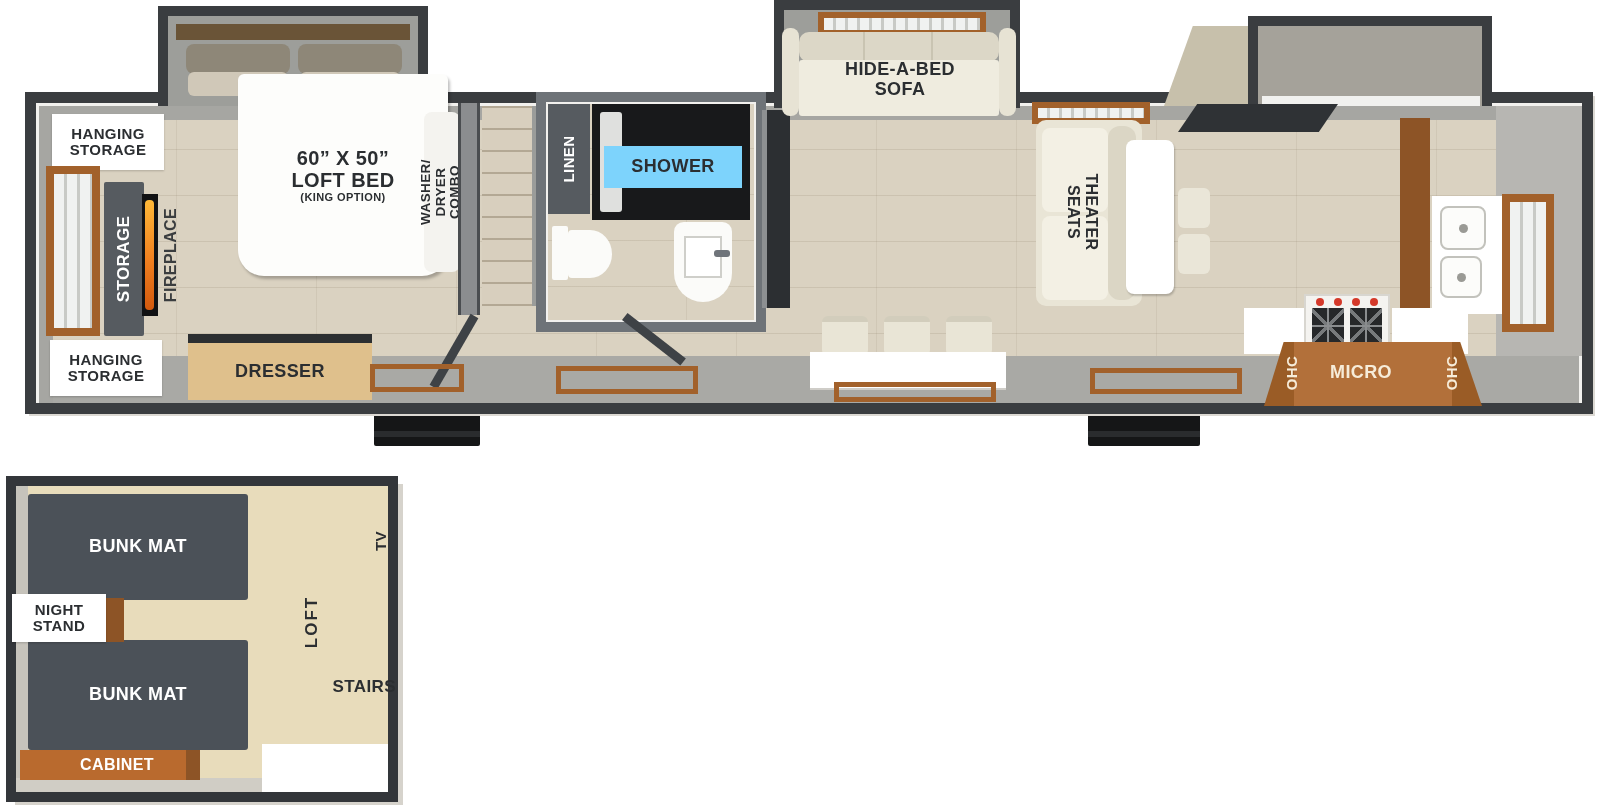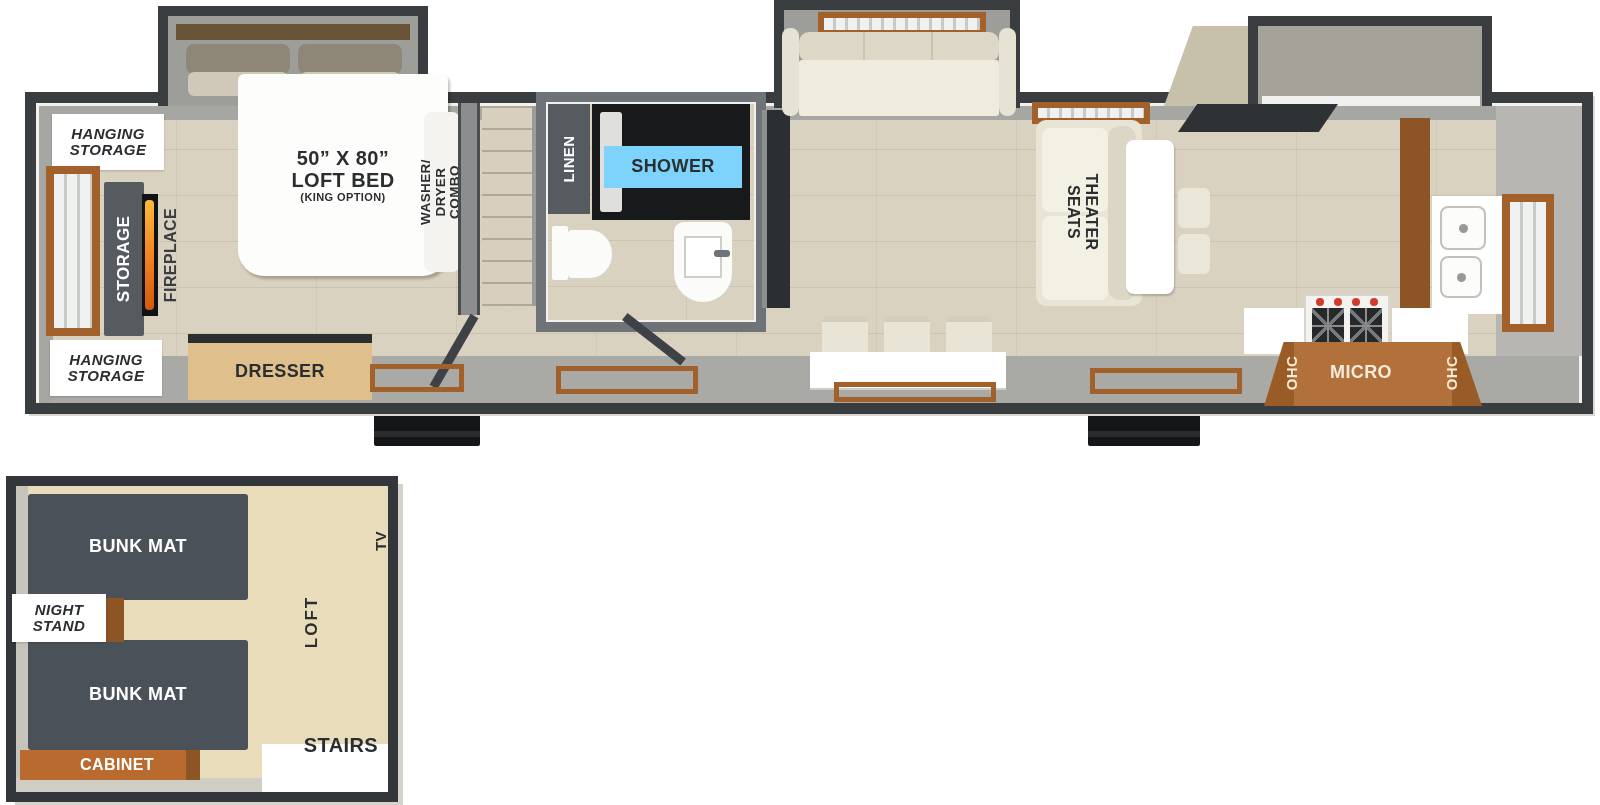--- a/index.html
+++ b/index.html
@@ -9,21 +9,21 @@
        font-weight:bold;color:#2b2e31;line-height:1.1;letter-spacing:.4px;white-space:nowrap;}
   .w{color:#fff;}
   .cream{color:#f6ecd9;}
   .rotccw{transform:rotate(-90deg);}
   .rotcw{transform:rotate(90deg);}
   .wood{background-color:#dad2c1;
         background-image:repeating-linear-gradient(180deg,rgba(120,105,80,.15) 0 1px,transparent 1px 46px),
                          repeating-linear-gradient(90deg,rgba(120,105,80,.10) 0 1px,transparent 1px 140px);}
   .slide{border:10px solid #3a3d40;border-bottom:none;background:#9d9e9a;}
   .mat{border:5px solid #a2612b;}
-  .whitebox{background:#fff;box-shadow:0 1px 2px rgba(0,0,0,.2);font-style:italic;}
+  .whitebox{background:#fff;box-shadow:0 1px 2px rgba(0,0,0,.2);}
   .window{border:6px solid #a2612b;background-color:#f0f2f1;
           background-image:repeating-linear-gradient(90deg,transparent 0 9px,#c8cac6 9px 12px);}
   .windowV{border:8px solid #a2612b;background-color:#f0f2f1;
           background-image:repeating-linear-gradient(90deg,transparent 0 10px,#c8cac6 10px 13px);}
   .step{background:linear-gradient(180deg,#151617 0 55%,#2a2c2e 55% 74%,#151617 74%);border-radius:2px;}
   .grate{background:#26282a;
          background-image:linear-gradient(#8a8d8f 0 0),linear-gradient(#8a8d8f 0 0),
                           linear-gradient(45deg,transparent 46%,#777a7c 46% 54%,transparent 54%),
                           linear-gradient(-45deg,transparent 46%,#777a7c 46% 54%,transparent 54%);
          background-size:2px 100%,100% 2px,100% 100%,100% 100%;
@@ -73,21 +73,21 @@
   <div class="abs lbl rotccw" style="left:101px;top:240px;width:140px;height:30px;font-size:16px;color:#3a3d3f;">
     <span>FIREPLACE</span>
   </div>
 
   <div class="abs lbl whitebox" style="left:50px;top:340px;width:112px;height:56px;font-size:15px;">
     <span>HANGING</span>
     <span>STORAGE</span>
   </div>
 
   <div class="abs lbl" style="left:238px;top:74px;width:210px;height:202px;background:#fdfdfb;border-radius:6px 6px 26px 26px;box-shadow:2px 3px 3px rgba(0,0,0,.25);font-size:20px;">
-    <span>50” X 80”</span>
+    <span>60” X 50”</span>
     <span>LOFT BED</span>
     <span style="font-size:11px;">(KING OPTION)</span>
   </div>
 
   <div class="abs" style="left:424px;top:112px;width:36px;height:160px;background:#f4f3ef;border-radius:8px;"></div>
   <div class="abs lbl rotccw" style="left:381px;top:162px;width:120px;height:60px;font-size:13.5px;">
     <span>WASHER/</span>
     <span>DRYER</span>
     <span>COMBO</span>
   </div>
@@ -121,20 +121,24 @@
   <div class="abs" style="left:622px;top:320px;width:9px;height:74px;background:#3e4246;transform:rotate(-52deg);transform-origin:top left;"></div>
   <div class="abs mat" style="left:556px;top:366px;width:142px;height:28px;"></div>
 
   <div class="abs" style="left:762px;top:110px;width:28px;height:198px;background:#2c2f32;border-left:5px solid #8d9092;"></div>
 
   <div class="abs window" style="left:818px;top:12px;width:168px;height:24px;"></div>
   <div class="abs" style="left:782px;top:28px;width:17px;height:88px;background:#e7e3d4;border-radius:8px;"></div>
   <div class="abs" style="left:999px;top:28px;width:17px;height:88px;background:#e7e3d4;border-radius:8px;"></div>
   <div class="abs" style="left:799px;top:32px;width:200px;height:30px;border-radius:10px;background:linear-gradient(90deg,#dcd7c7 0 32%,#c9c4b2 32% 33%,#dcd7c7 33% 66%,#c9c4b2 66% 67%,#dcd7c7 67%);"></div>
   <div class="abs" style="left:799px;top:60px;width:200px;height:56px;background:#efecdf;border-radius:3px;"></div>
+  <div class="abs lbl" style="left:812px;top:52px;width:176px;height:56px;font-size:18px;">
+    <span>HIDE-A-BED</span>
+    <span>SOFA</span>
+  </div>
 
   <div class="abs window" style="left:1032px;top:102px;width:118px;height:22px;"></div>
   <div class="abs" style="left:1036px;top:120px;width:106px;height:186px;background:#e9e5d6;border-radius:10px;"></div>
   <div class="abs" style="left:1108px;top:126px;width:28px;height:174px;background:#dbd6c5;border-radius:12px;"></div>
   <div class="abs" style="left:1042px;top:128px;width:66px;height:84px;background:#f3f0e4;border-radius:8px;"></div>
   <div class="abs" style="left:1042px;top:216px;width:66px;height:84px;background:#f3f0e4;border-radius:8px;"></div>
   <div class="abs lbl rotcw" style="left:1007px;top:190px;width:150px;height:44px;font-size:16px;">
     <span>THEATER</span>
     <span>SEATS</span>
   </div>
@@ -200,21 +204,21 @@
   </div>
   <div class="abs" style="left:106px;top:598px;width:18px;height:44px;background:#8d5426;"></div>
   <div class="abs lbl whitebox" style="left:12px;top:594px;width:94px;height:48px;font-size:15px;">
     <span>NIGHT</span>
     <span>STAND</span>
   </div>
   <div class="abs lbl w" style="left:20px;top:750px;width:180px;height:30px;background:#b96a2e;border-right:14px solid #8d5426;font-size:16px;padding-left:28px;">
     <span>CABINET</span>
   </div>
   <div class="abs" style="left:262px;top:744px;width:126px;height:48px;background:#fff;"></div>
-  <div class="abs lbl" style="left:286px;top:732px;width:110px;height:26px;font-size:20px;">
+  <div class="abs lbl" style="left:286px;top:674px;width:110px;height:26px;font-size:17px;align-items:flex-end;">
     <span>STAIRS</span>
   </div>
   <div class="abs lbl rotccw" style="left:257px;top:607px;width:110px;height:30px;font-size:17px;letter-spacing:2px;">
     <span>LOFT</span>
   </div>
   <div class="abs lbl rotccw" style="left:351px;top:529px;width:60px;height:24px;font-size:15px;">
     <span>TV</span>
   </div>
 
 </div>

